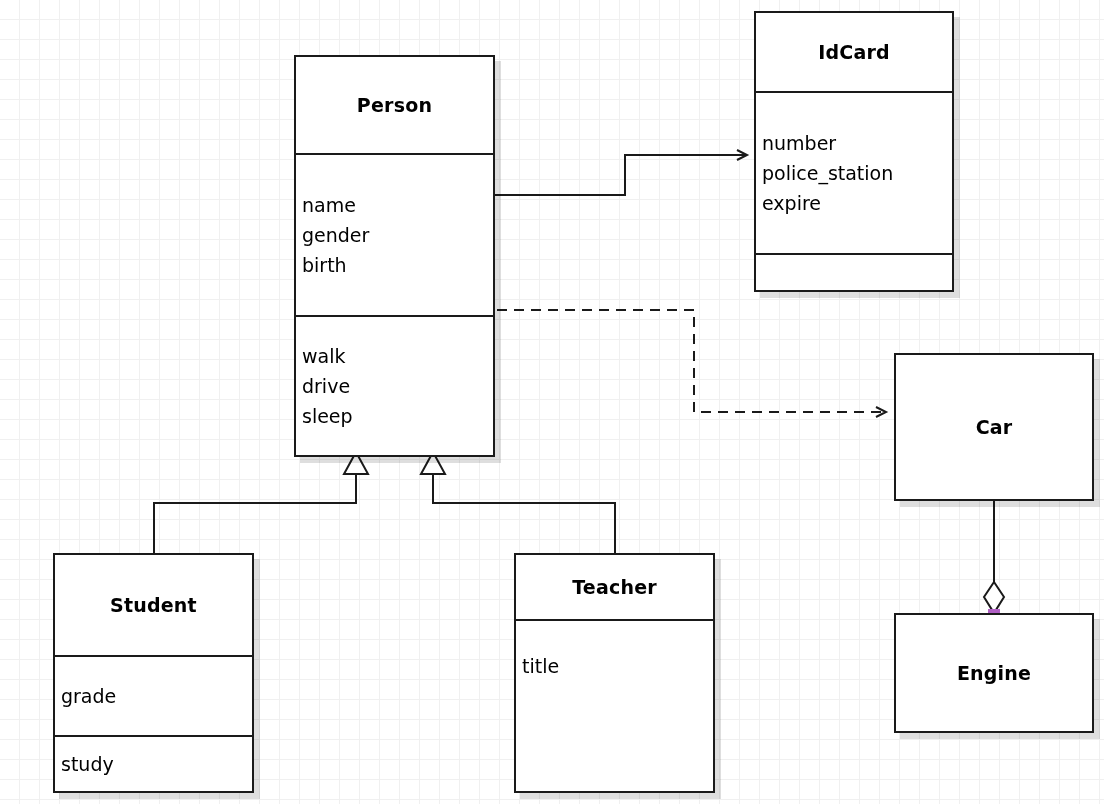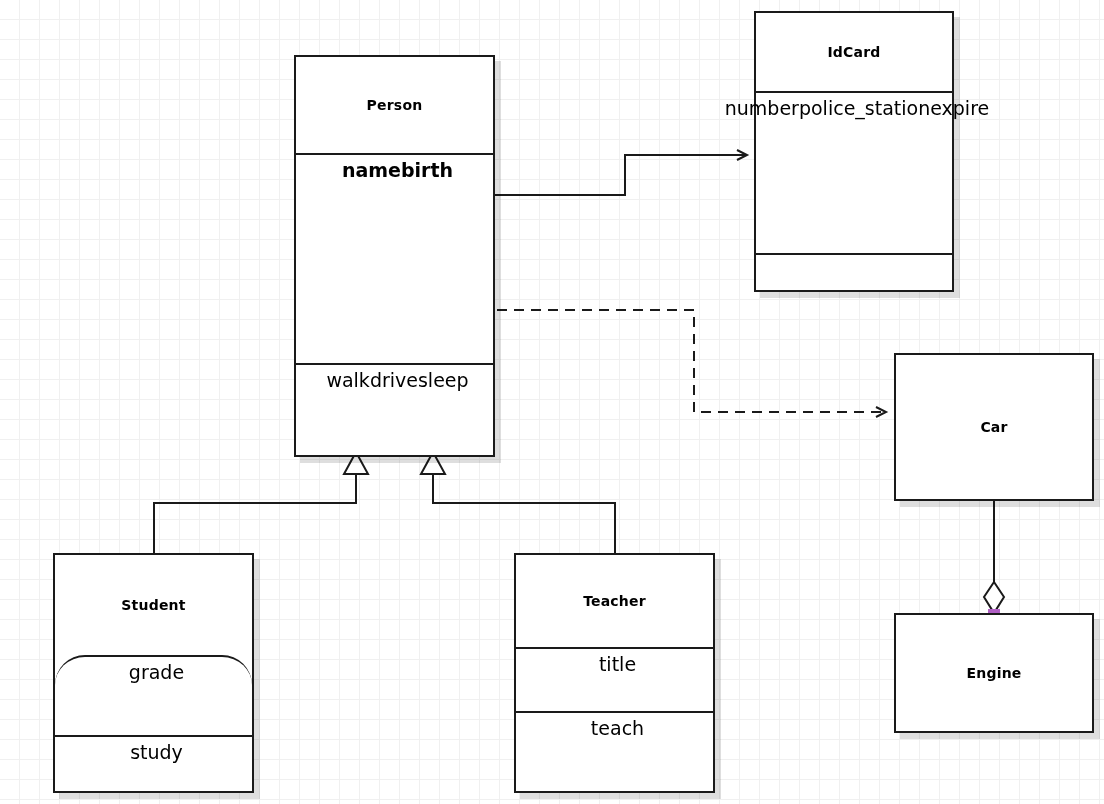--- a/index.html
+++ b/index.html
@@ -38,59 +38,59 @@
     box-shadow: 6px 6px 0 0 rgba(0,0,0,0.13);
     display: flex;
     flex-direction: column;
   }
   .uml-name {
     box-sizing: border-box;
     display: flex;
     align-items: center;
     justify-content: center;
     font-weight: bold;
-    font-size: 14px;
+    font-size: 19px;
     color: #000000;
     letter-spacing: 0.2px;
   }
   .uml-compartment {
     box-sizing: border-box;
     border-top: 2px solid #1a1a1a;
     display: flex;
-    flex-direction: row;
+    flex-direction: column;
     justify-content: center;
     padding: 0 0 0 6px;
     font-size: 19px;
     color: #000000;
   }
   .uml-compartment .line {
     line-height: 30px;
     white-space: pre;
   }
   .uml-compartment.empty { min-height: 0; }
 
   
   #cls-person  { left: 294px; top: 55px;  width: 201px; height: 402px; }
   #cls-person  .uml-name        { height: 96px; }
-  #cls-person  .comp-attrs      { height: 210px; font-weight: bold; }
+  #cls-person  .comp-attrs      { height: 162px; }
   #cls-person  .comp-methods    { flex: 1; }
 
   #cls-idcard  { left: 754px; top: 11px;  width: 200px; height: 281px; }
   #cls-idcard  .uml-name        { height: 78px; }
   #cls-idcard  .comp-attrs      { height: 162px; }
   #cls-idcard  .comp-methods    { flex: 1; }
 
   #cls-student { left: 53px;  top: 553px; width: 201px; height: 240px; }
   #cls-student .uml-name        { height: 100px; }
-  #cls-student .comp-attrs      { height: 80px; border-radius: 30px; }
+  #cls-student .comp-attrs      { height: 80px; }
   #cls-student .comp-methods    { flex: 1; justify-content: center; }
 
   #cls-teacher { left: 514px; top: 553px; width: 201px; height: 240px; }
-  #cls-teacher .uml-name        { height: 92px; }
-  #cls-teacher .comp-attrs      { height: 64px; }
+  #cls-teacher .uml-name        { height: 64px; }
+  #cls-teacher .comp-attrs      { height: 92px; }
   #cls-teacher .comp-methods    { flex: 1; }
 
   #cls-car     { left: 894px; top: 353px; width: 200px; height: 148px; }
   #cls-car     .uml-name        { height: 100%; }
 
   #cls-engine  { left: 894px; top: 613px; width: 200px; height: 120px; }
   #cls-engine  .uml-name        { height: 100%; }
 
   .handle {
     position: absolute;
@@ -136,20 +136,21 @@
     </g>
   </svg>
 
   <div class="handle" style="left:994px; top:473px;"></div>
   <div class="handle" style="left:994px; top:615px;"></div>
 
   <div class="uml-class" id="cls-person">
     <div class="uml-name">Person</div>
     <div class="uml-compartment comp-attrs">
       <div class="line">name</div>
+      <div class="line">gender</div>
       <div class="line">birth</div>
     </div>
     <div class="uml-compartment comp-methods">
       <div class="line">walk</div>
       <div class="line">drive</div>
       <div class="line">sleep</div>
     </div>
   </div>
 
   <div class="uml-class" id="cls-idcard">
@@ -170,23 +171,20 @@
     <div class="uml-compartment comp-methods">
       <div class="line">study</div>
     </div>
   </div>
 
   <div class="uml-class" id="cls-teacher">
     <div class="uml-name">Teacher</div>
     <div class="uml-compartment comp-attrs">
       <div class="line">title</div>
     </div>
-    <div class="uml-compartment comp-methods">
-      <div class="line">teach</div>
-    </div>
   </div>
 
   <div class="uml-class" id="cls-car">
     <div class="uml-name">Car</div>
   </div>
 
   <div class="uml-class" id="cls-engine">
     <div class="uml-name">Engine</div>
   </div>
 

